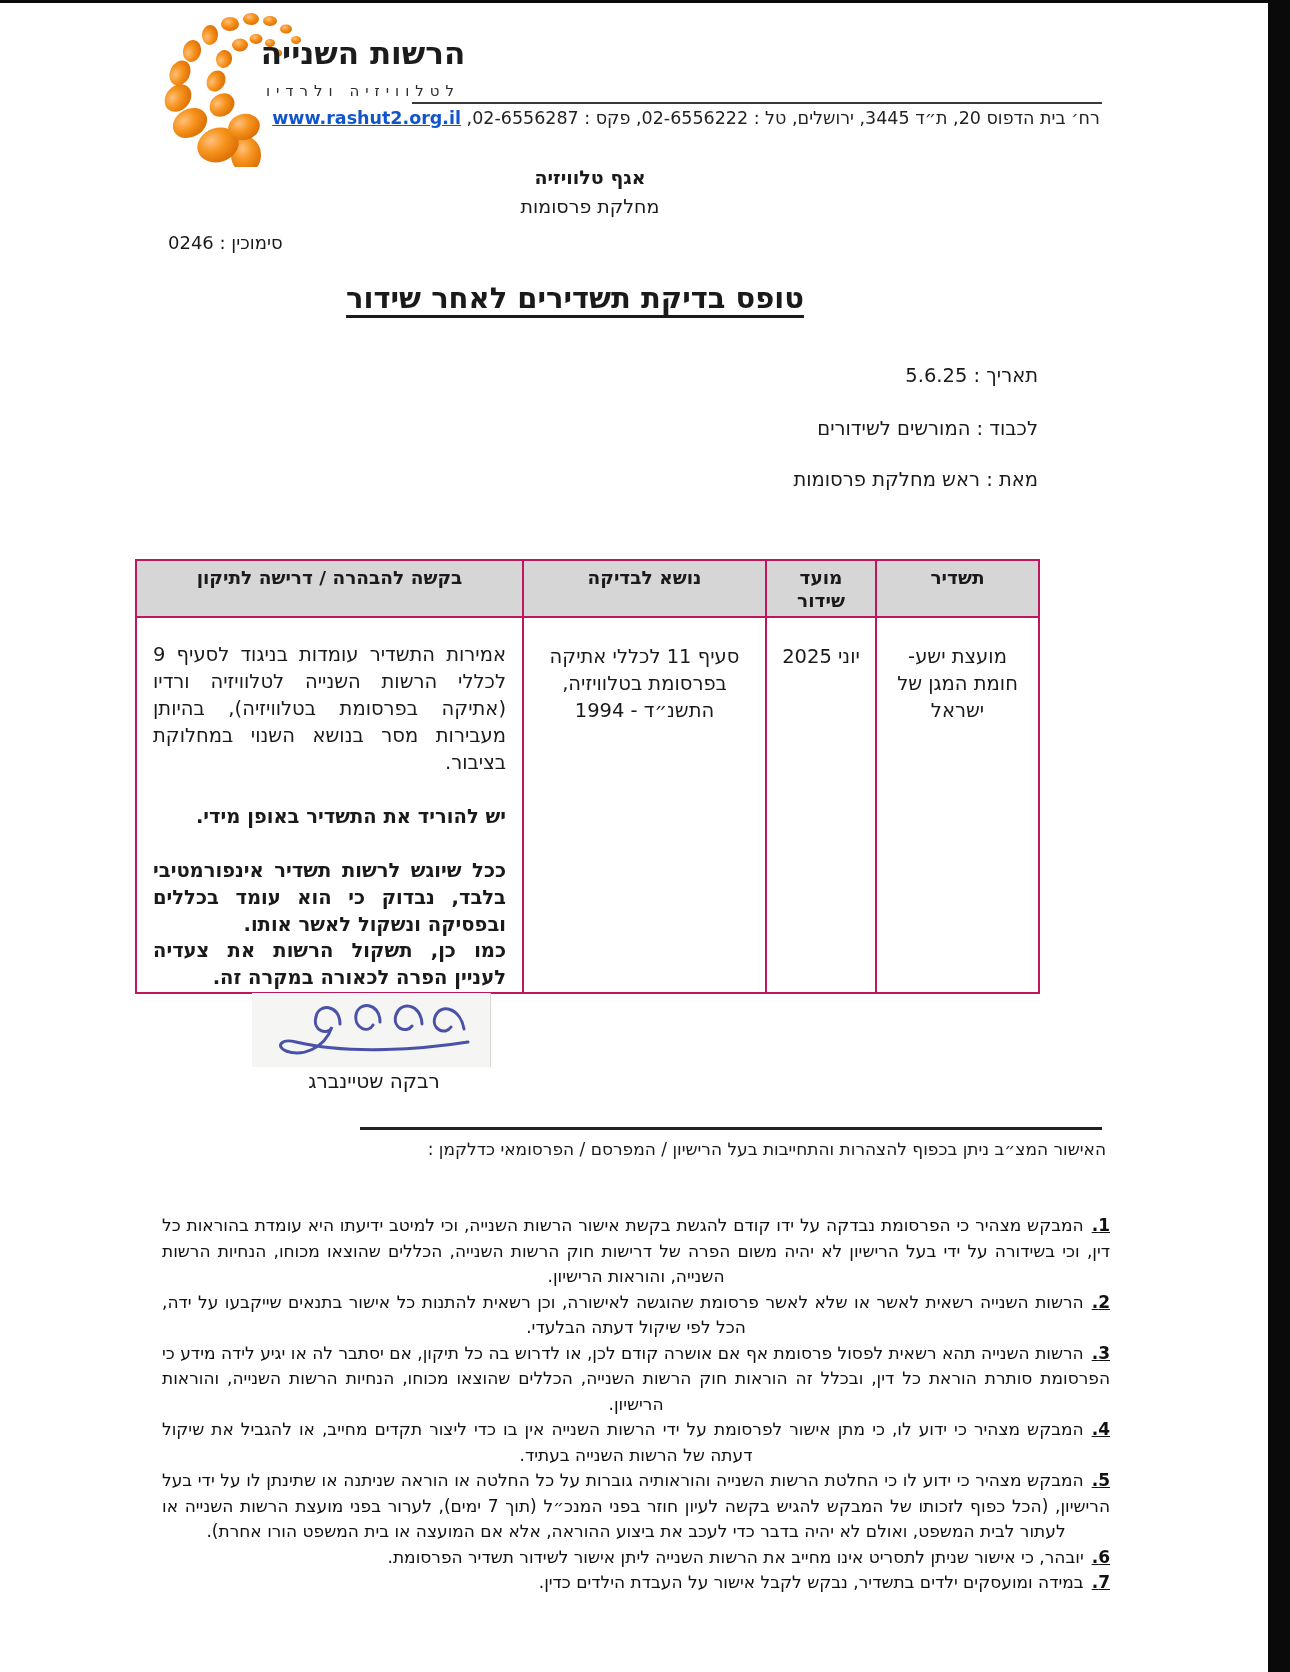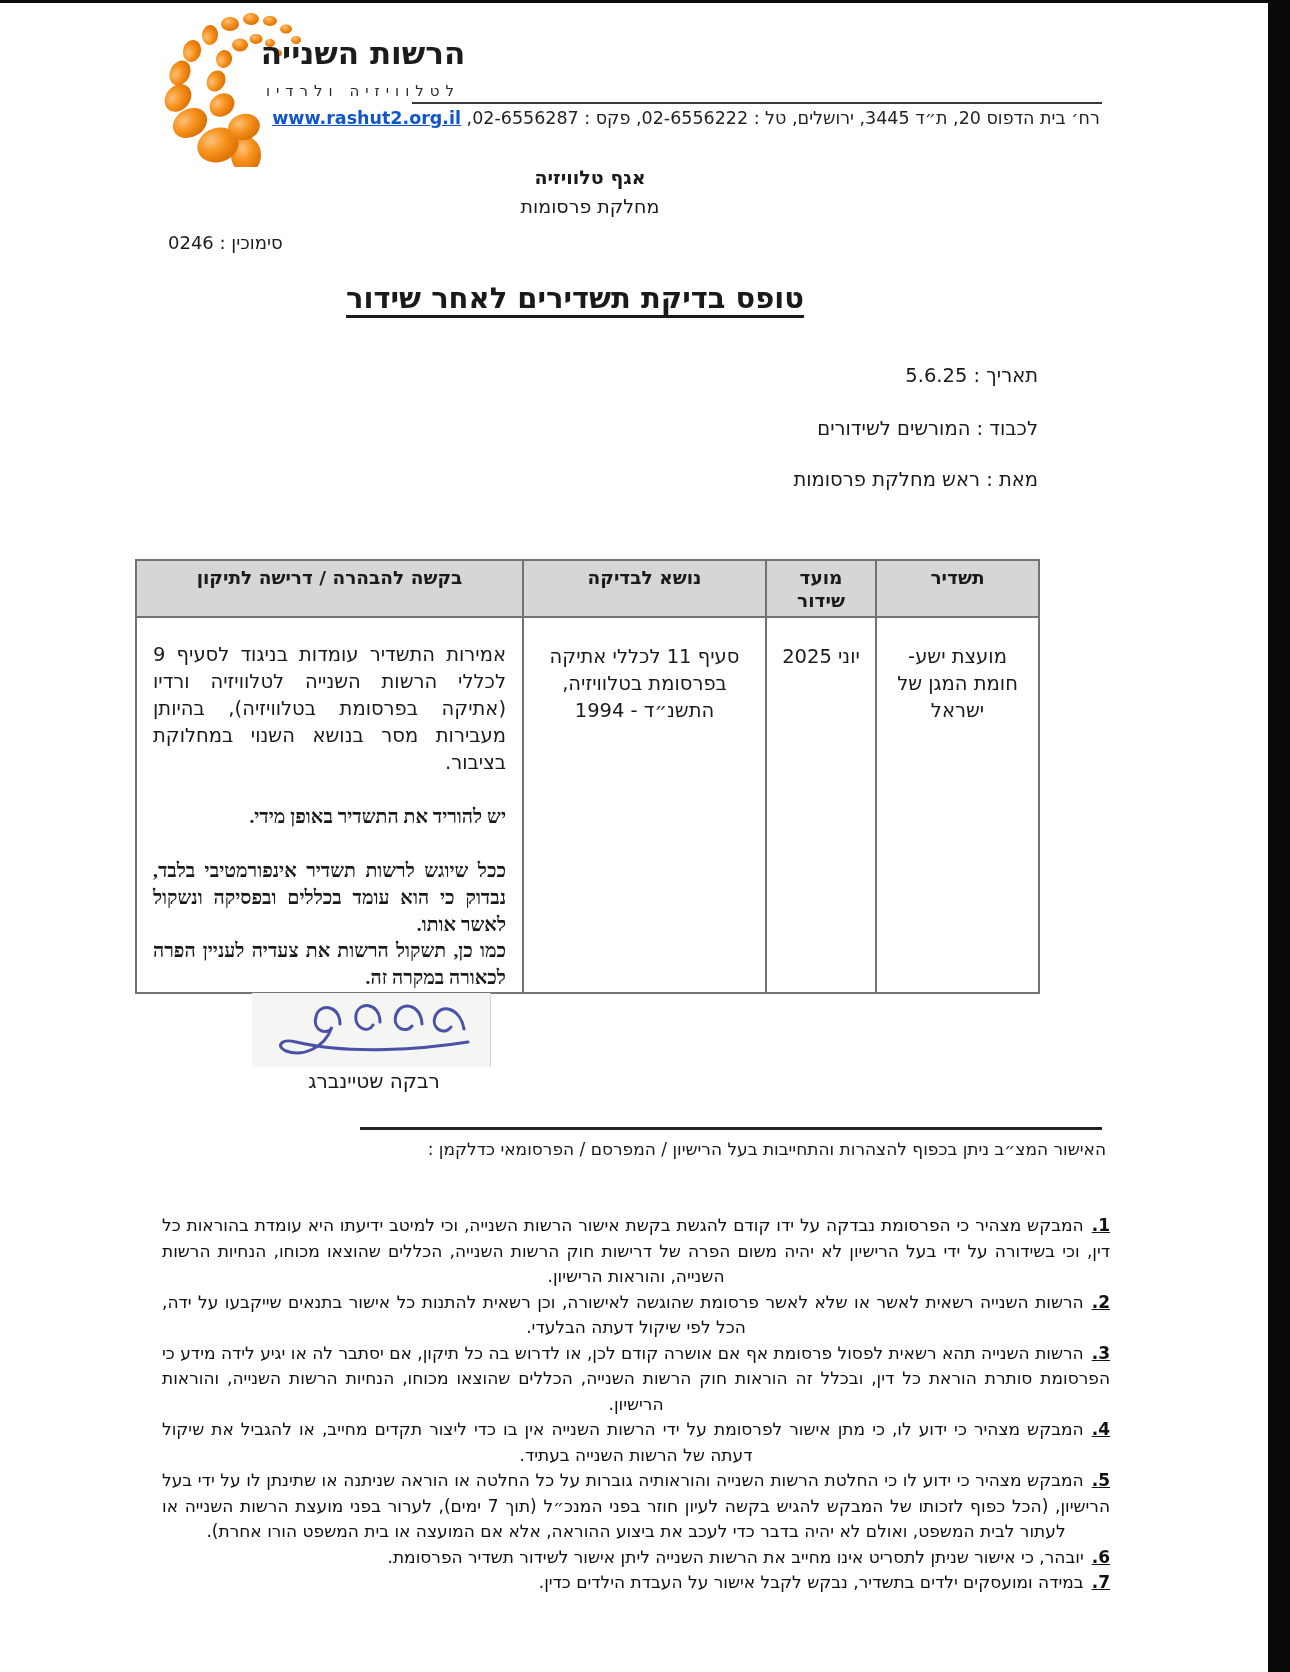--- a/index.html
+++ b/index.html
@@ -31,32 +31,32 @@
     font-size:29px;font-weight:bold;text-decoration:underline;text-decoration-thickness:2.5px;text-underline-offset:7px;}
 
   .meta-line{position:absolute;left:438px;width:600px;direction:rtl;text-align:right;font-size:19.5px;}
   .meta-date{top:361px;}
   .meta-to{top:414px;}
   .meta-from{top:465px;}
 
   
   .check-table{position:absolute;left:135px;top:556px;width:903px;border-collapse:collapse;
     table-layout:fixed;direction:rtl;}
-  .check-table th,.check-table td{border:2px solid #737373;}
+  .check-table th,.check-table td{border:2px solid #be185d;}
   .check-table th{background:#d6d6d6;font-size:18.5px;font-weight:bold;vertical-align:top;
     padding:5px 14px 4px;text-align:center;line-height:1.25;}
   .check-table td{vertical-align:top;font-size:19.5px;line-height:1.38;}
   .body-row{height:352px;}
   .cell-ad{text-align:center;padding:26px 8px 0;}
   .cell-date{text-align:center;padding:26px 4px 0;}
   .cell-subject{text-align:center;padding:26px 14px 0;}
   .cell-request{text-align:justify;padding:24px 16px 0;}
   .req-p{margin:0;}
   .req-p.sp{margin-bottom:27px;}
-  .bold{font-weight:bold;font-family:Liberation Serif, serif;}
+  .bold{font-weight:bold;}
 
   
   .sig-box{position:absolute;left:252px;top:990px;width:238px;height:74px;background:#f5f5f3;
     border-right:1px solid #d8d8d8;}
   .sig-name{position:absolute;left:258px;top:1066px;width:232px;text-align:center;direction:rtl;font-size:20px;}
 
   
   .legal-rule{position:absolute;left:360px;top:1124px;width:742px;border-top:3px solid #222;}
   .legal-intro{position:absolute;left:296px;top:1136px;width:810px;direction:rtl;text-align:right;font-size:17px;}
   .legal-list{position:absolute;left:162px;top:1178px;width:948px;direction:rtl;font-size:17px;

